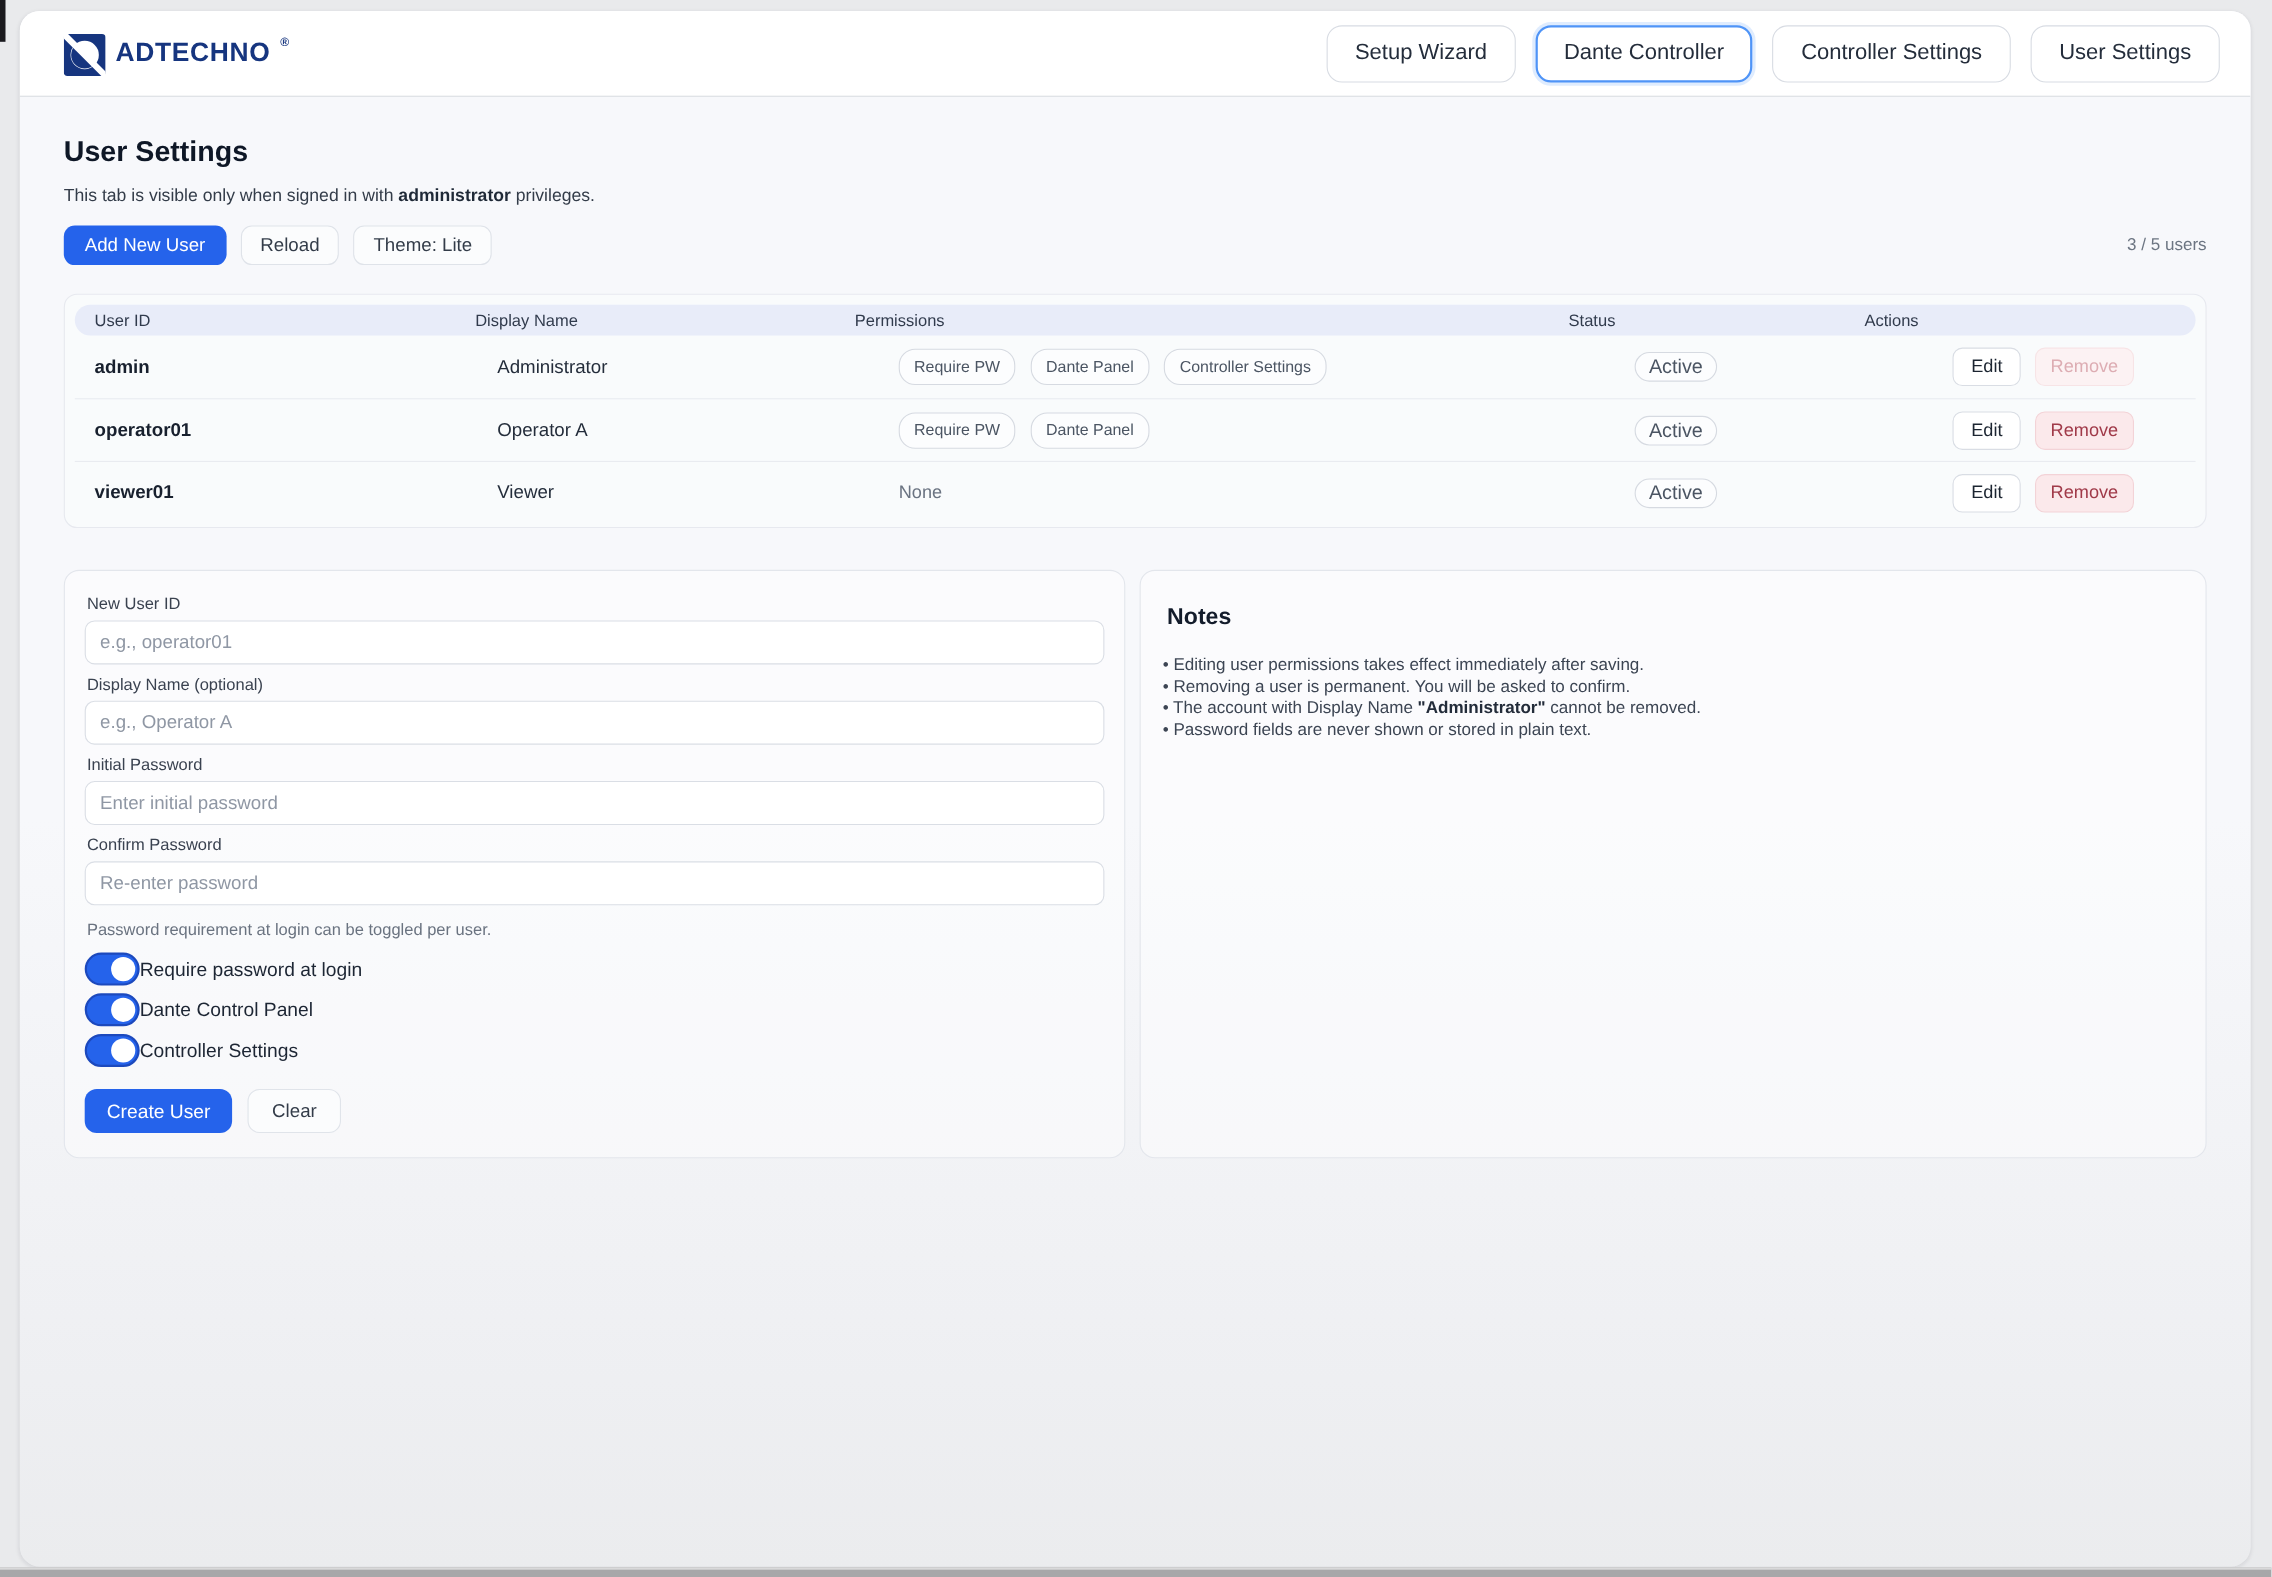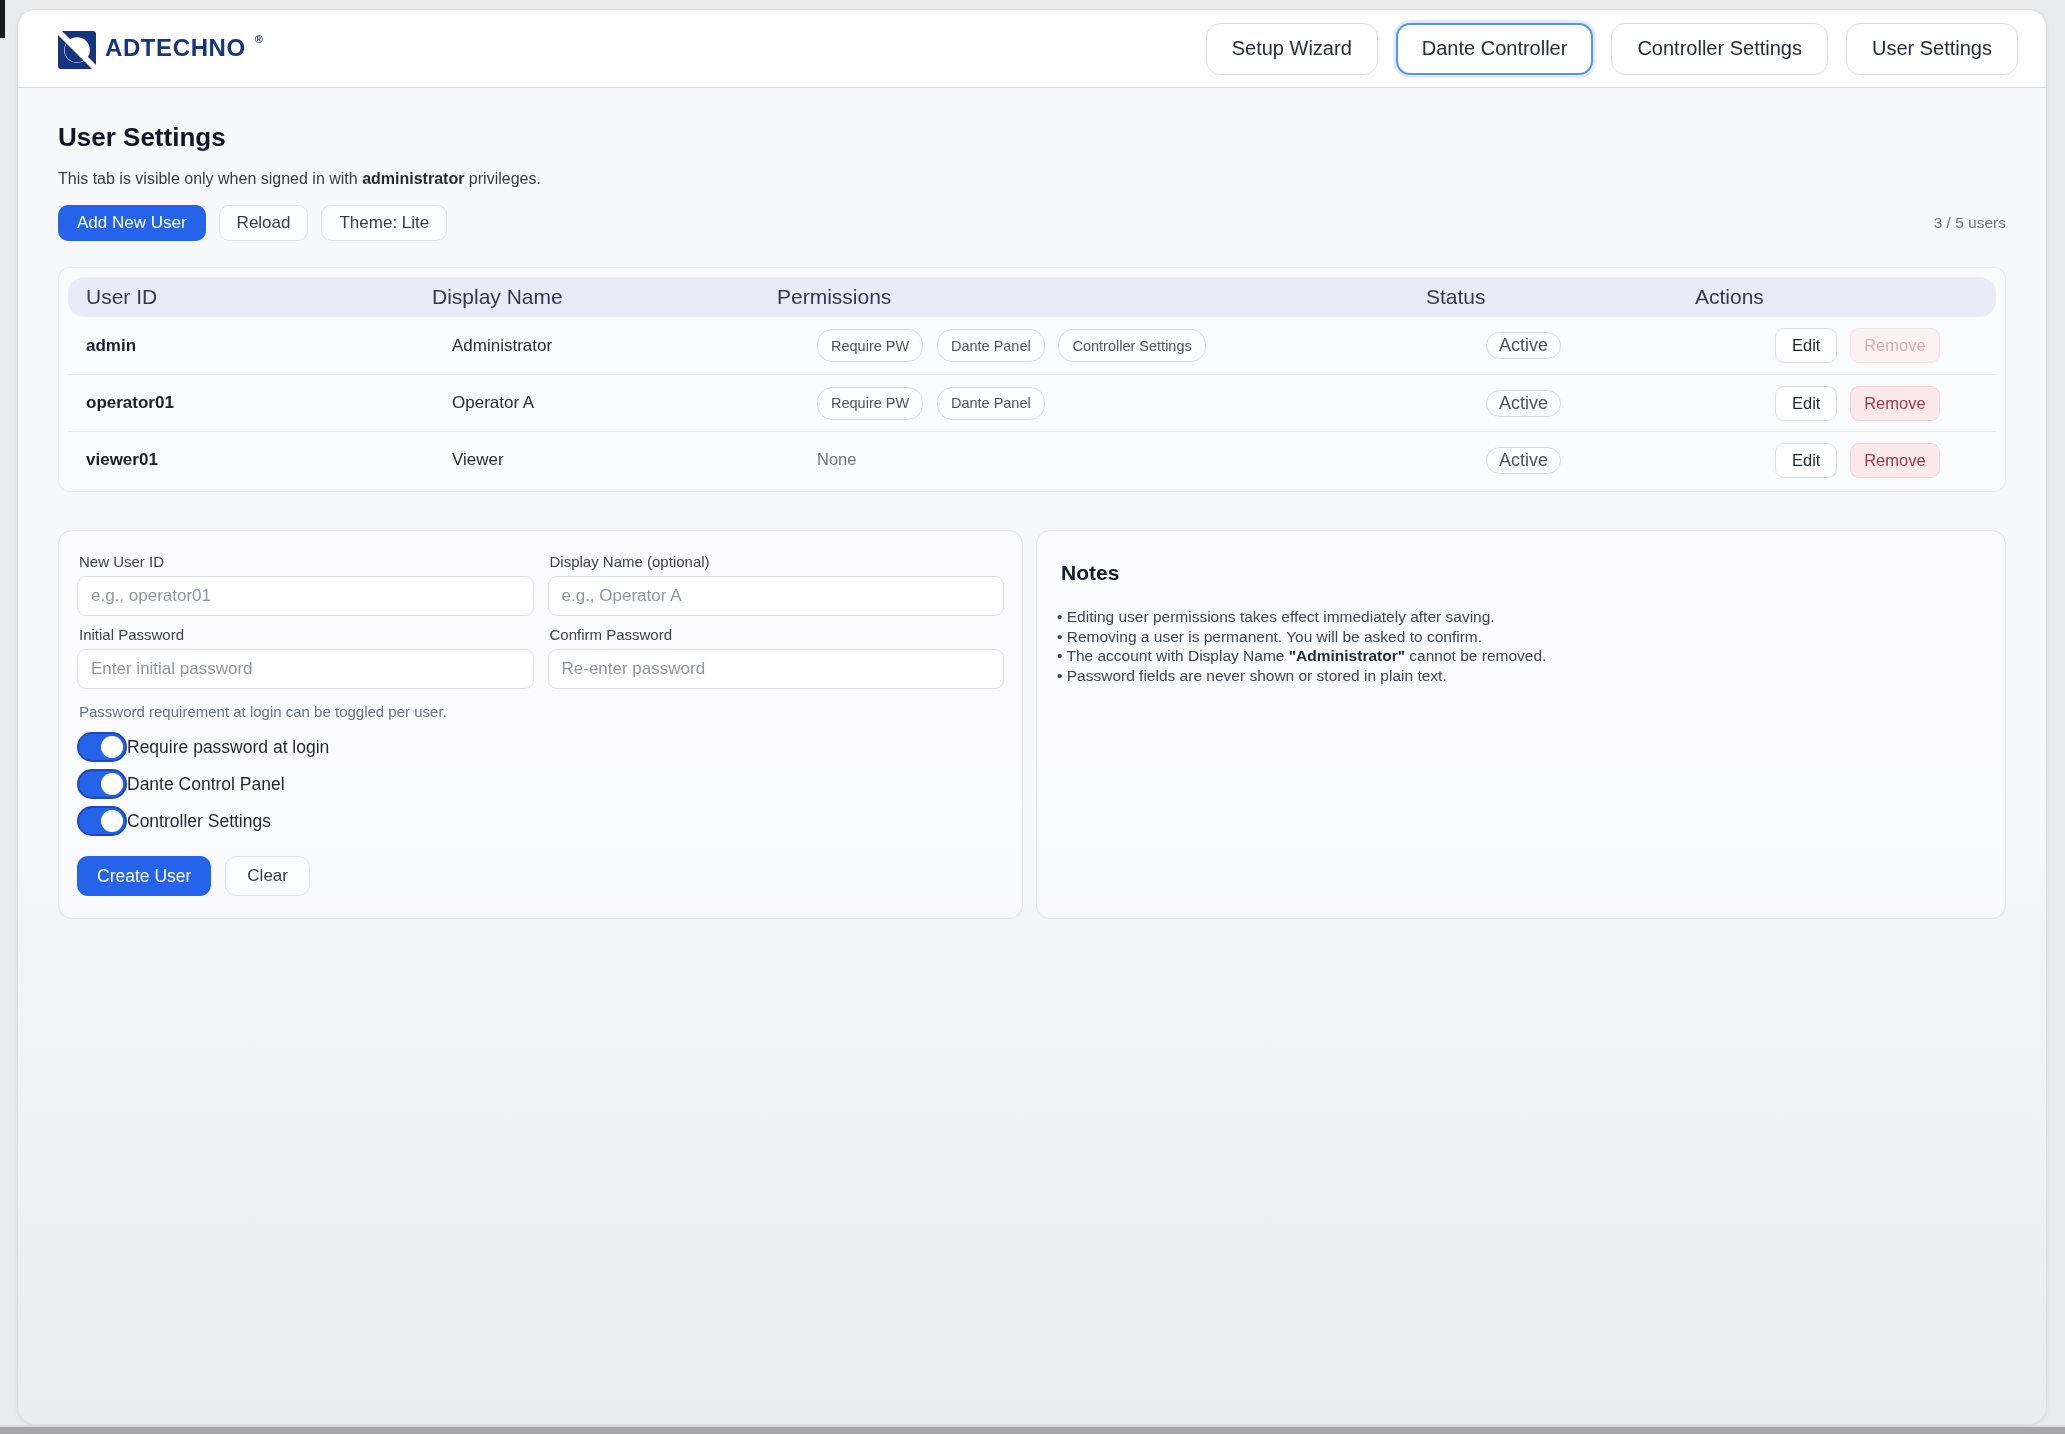--- a/index.html
+++ b/index.html
@@ -65,22 +65,22 @@
   .toolbar .spacer { flex:1; }
   .user-count { font-size:15.5px; color:#6c7582; }
 
   
   .table-card {
     margin-top:26px; border:1px solid #e7e9ef; border-radius:12px;
     background:rgba(252,253,254,.55); padding:9px 9px 3px 9px;
   }
   .tgrid { display:grid; grid-template-columns:346px 345px 649px 269px 1fr; align-items:center; padding-left:18px; }
   .thead {
-    height:40px; background:#e8ecf9; border-radius:16px;
-    font-size:21px; color:#313b4d;
+    height:28px; background:#e8ecf9; border-radius:16px;
+    font-size:15px; color:#313b4d;
   }
   .trow { height:57px; font-size:17px;gap:20px; }
   .trow + .trow { border-top:1px solid #e9ebf0; }
   .cell-userid { font-weight:700; color:#18202e; }
   .cell-name  { color:#242d3b; }
   .pill {
     display:inline-flex; align-items:center; height:33px; padding:0 13px;
     border:1px solid #d6dae1; border-radius:15px; background:#fcfdfe;
     font-size:14.5px; color:#4b5563; margin-right:9px;
   }
@@ -103,21 +103,21 @@
   
   .panels { display:flex; gap:13px; margin-top:38px; }
   .panel {
     border:1px solid #e3e6ec; border-radius:14px;
     background:rgba(255,255,255,.45); padding:22px 18px 22px 18px;
   }
   .panel-create { flex:0 0 965px; }
   .panel-notes { flex:1; }
   .panel h2 { font-size:21px; font-weight:700; color:#131c2b; margin:8px 0 22px 6px; }
 
-  .fields { display:grid; grid-template-columns:1fr 1fr; column-gap:14px; row-gap:10px; }
+  .fields { display:grid; grid-template-columns:1fr; column-gap:14px; row-gap:10px; }
   .field label { display:block; font-size:15px; color:#3a4250; margin:0 0 6px 2px; }
   .field input {
     width:100%; height:40px; border:1px solid #dadee5; border-radius:9px;
     background:#fff; font-size:17px; color:#1f2937; padding:0 13px;
   }
   .field input::placeholder { color:#8f97a4; }
 
   .hint { font-size:15px; color:#6a7380; margin:14px 0 12px 2px; }
 
   .toggle-row { display:flex; align-items:center; margin-bottom:7px; height:30px; margin-top:5px; }

